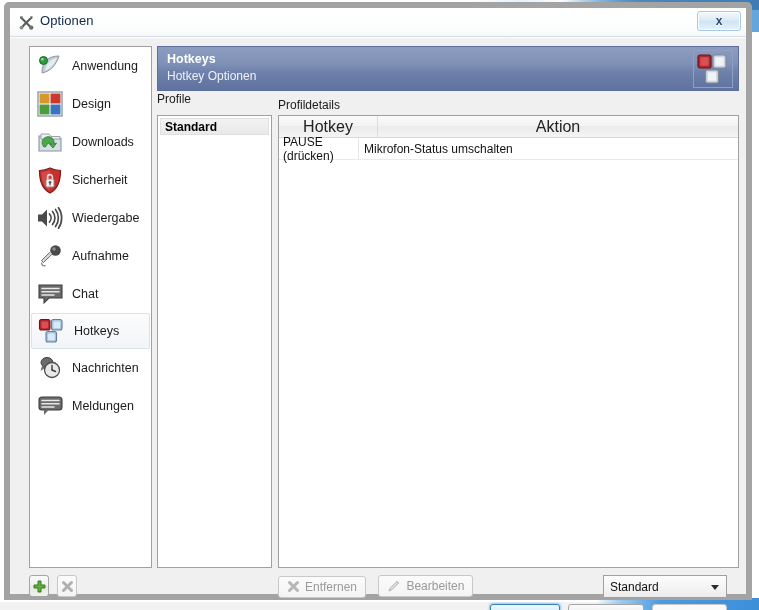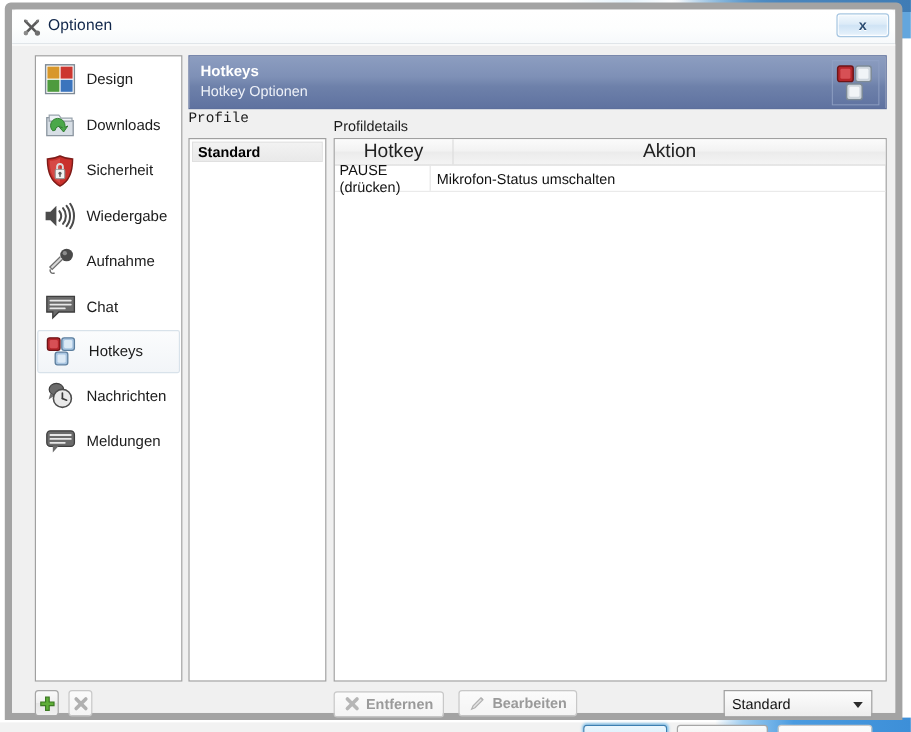--- a/index.html
+++ b/index.html
@@ -152,21 +152,21 @@
   }
   #banner .b-icon {
     position: absolute; right: 5px; top: 3px;
     width: 40px; height: 38px;
   }
 
   .col-label {
     position: absolute;
     font-size: 12px; color: #1b1b1b;
   }
-  #profile-label { left: 0px; top: 46px; font-family: Liberation Mono, monospace; }
+  #profile-label { left: 0px; top: 46px; }
   #details-label { left: 121px; top: 52px; }
 
   #profile-list {
     position: absolute;
     left: 0px; top: 69px;
     width: 115px; height: 453px;
     background: #ffffff;
     border: 1px solid #a0a0a0;
     padding: 2px;
   }
@@ -224,21 +224,21 @@
     border-radius: 3px;
     background: linear-gradient(180deg, #fafafa 0%, #f0f0f0 48%, #e6e6e6 50%, #f0f0f0 100%);
     font-size: 12px; color: #111;
     padding: 0 8px;
     gap: 5px;
     cursor: default;
     user-select: none;
   }
   .btn.icon-only { width: 20px; padding: 0; }
   .btn.disabled { color: #9a9a9a; border-color: #c8c8c8;
-     background: linear-gradient(180deg,#fbfbfb 0%,#f4f4f4 100%); font-weight: bold; }
+     background: linear-gradient(180deg,#fbfbfb 0%,#f4f4f4 100%); }
   .btn.primary {
     border: 1px solid #3c7fb1;
     background: linear-gradient(180deg, #eaf6fd 0%, #d9f0fc 48%, #bee6fd 50%, #a7d9f5 100%);
     box-shadow: 0 0 2px 1px rgba(120,190,235,0.8);
   }
 
   #left-tools { position: absolute; left: 19px; top: 537px; }
   #left-tools .btn { margin-right: 5px; }
 
   #mid-tools { position: absolute; left: 268px; top: 537px; }
@@ -300,20 +300,31 @@
     <span class="tb-title">Optionen</span>
     <div id="close-btn">
       <span class="x">x</span>
     </div>
   </div>
 
   <div id="client">
 
     <div id="sidebar">
 
+      <div class="side-item">
+        <span class="ico">
+          <svg width="28" height="28" viewBox="0 0 28 28">
+            <path d="M6 21 C6 9, 13 4, 23 4 C20 13, 15 19, 6 21 Z" fill="#c3ccd4" stroke="#8d98a3" stroke-width="1"></path>
+            <path d="M9 19 C10 11, 15 7, 21 6 C18 13, 14 17, 9 19 Z" fill="#e7ecf1"></path>
+            <circle cx="7.5" cy="8.5" r="4" fill="#2e9a3e" stroke="#1c6b28" stroke-width="1"></circle>
+            <circle cx="6.3" cy="7.2" r="1.3" fill="#9fe0a8"></circle>
+          </svg>
+        </span>
+        <span class="lbl">Anwendung</span>
+      </div>
 
       <div class="side-item">
         <span class="ico">
           <svg width="26" height="26" viewBox="0 0 26 26">
             <rect x="1" y="1" width="24" height="24" fill="#ffffff" stroke="#7e8a95" stroke-width="1.2"></rect>
             <rect x="2.5" y="2.5" width="10" height="10" fill="#d8972a"></rect>
             <rect x="13.5" y="2.5" width="10" height="10" fill="#cc3730"></rect>
             <rect x="2.5" y="13.5" width="10" height="10" fill="#4e9b3e"></rect>
             <rect x="13.5" y="13.5" width="10" height="10" fill="#3b74bd"></rect>
           </svg>

